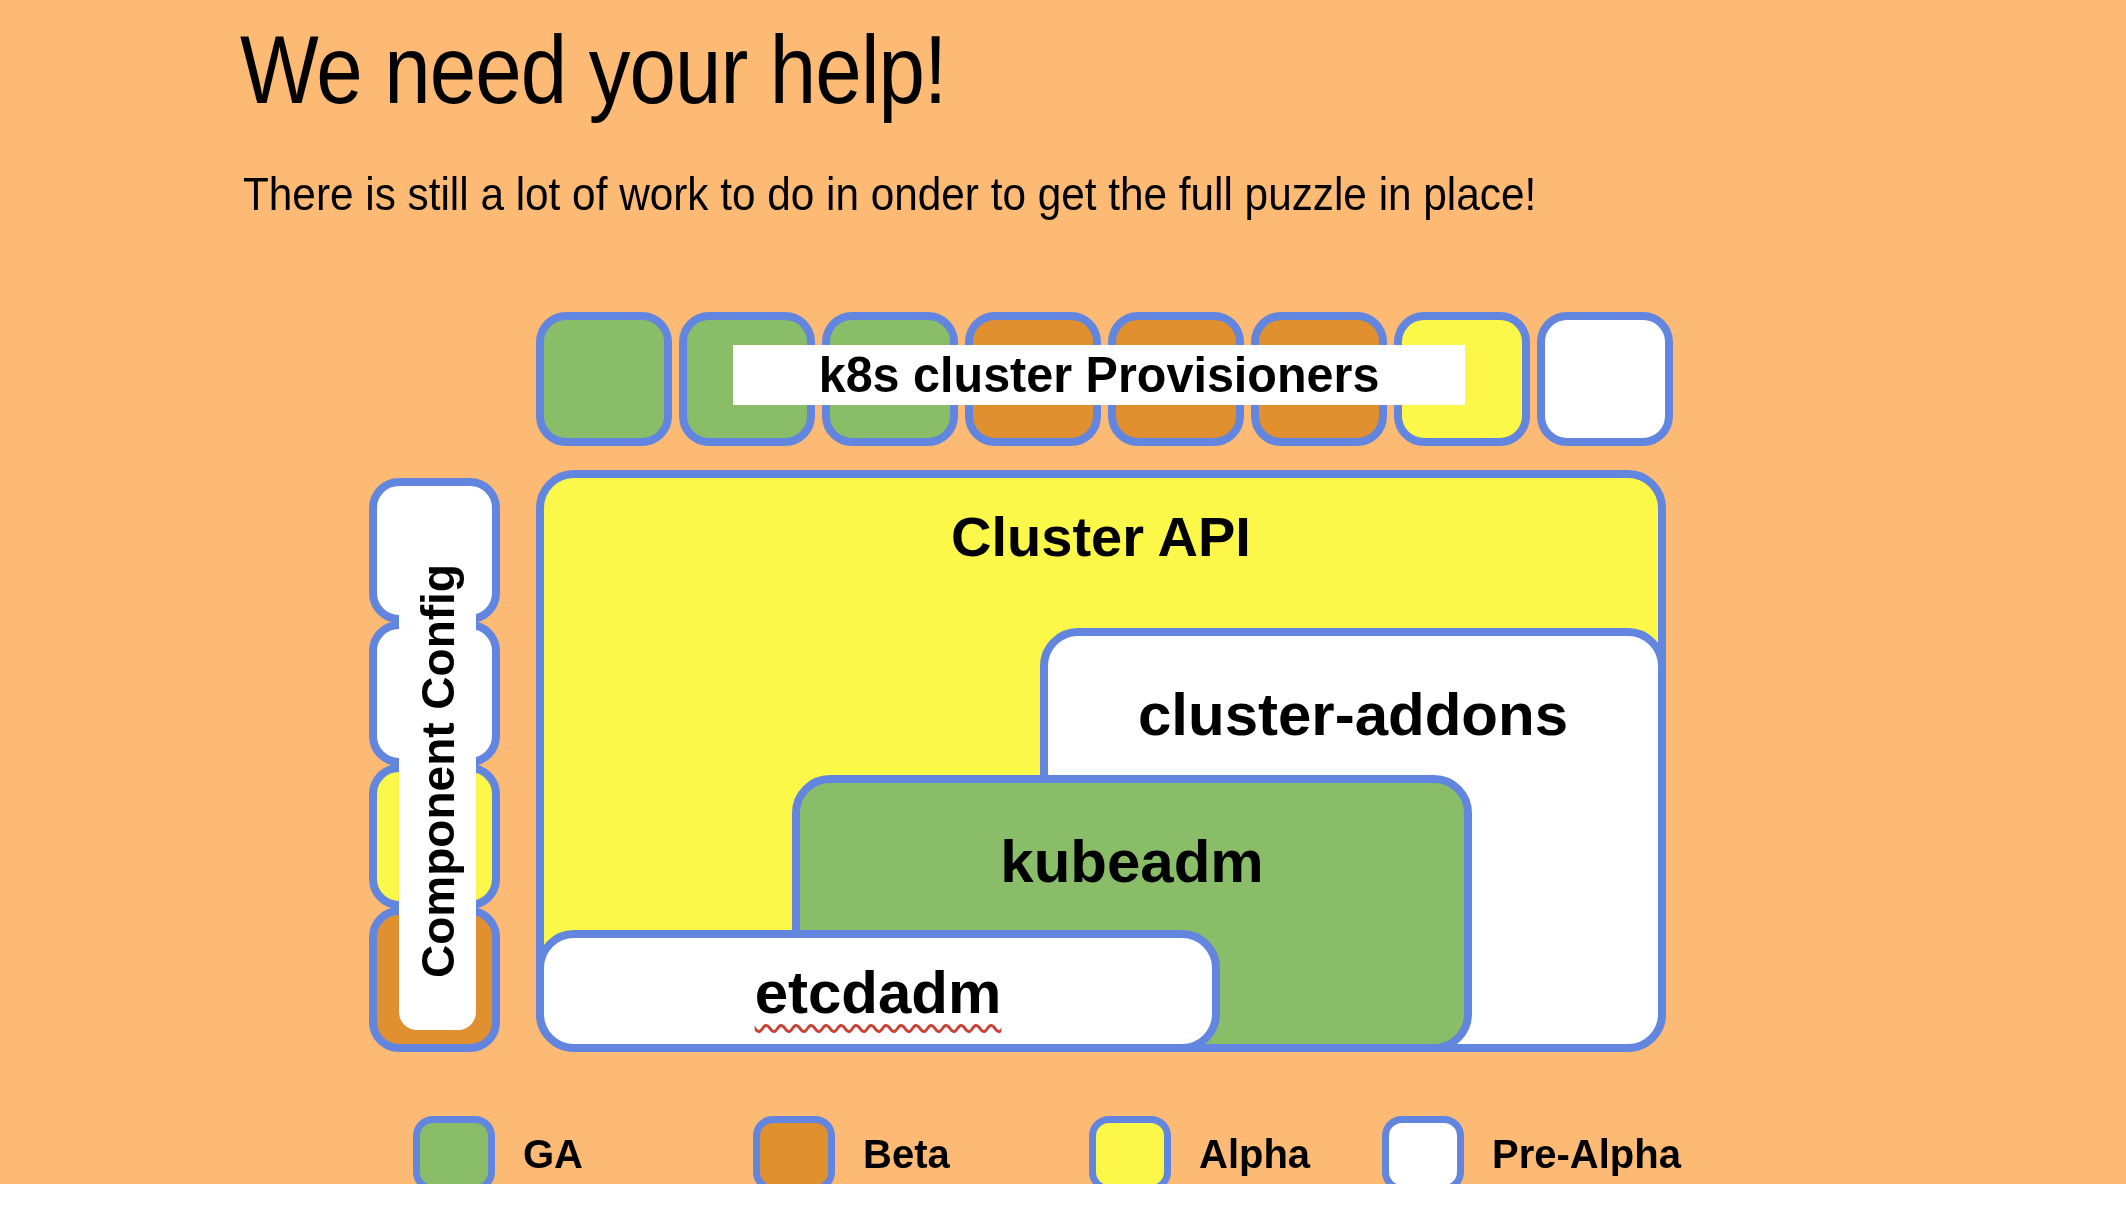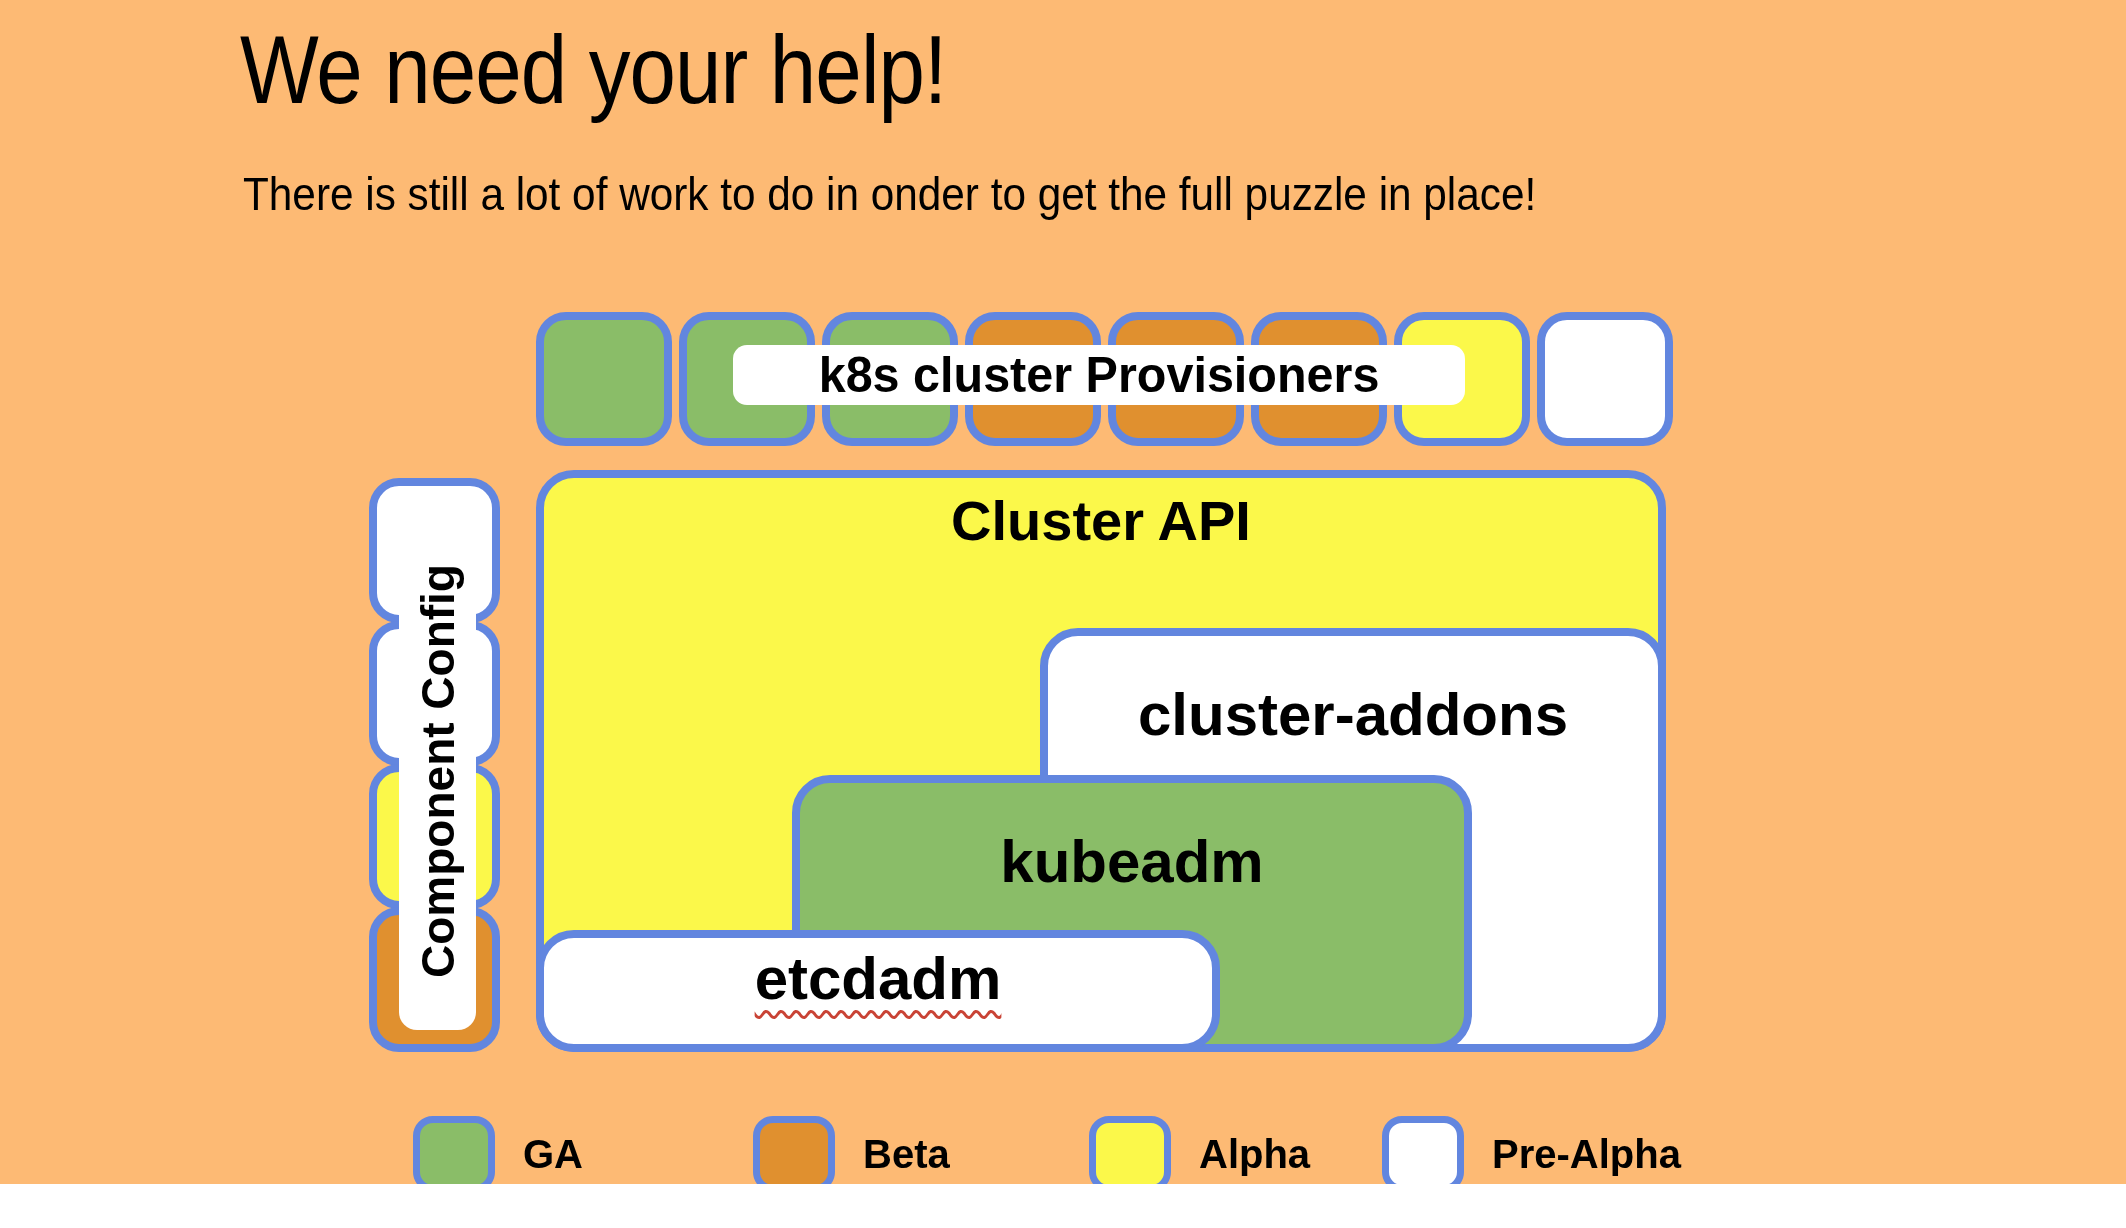--- a/index.html
+++ b/index.html
@@ -60,21 +60,20 @@
 
   .banner-h {
     position: absolute;
     left: 733px; top: 345px;
     width: 732px; height: 60px;
     background: #ffffff;
     z-index: 2;
     display: flex;
     align-items: center;
     justify-content: center;
-    border-radius: 14px;
   }
   .banner-h span {
     font-size: 50px;
     font-weight: 700;
     white-space: nowrap;
     transform: scaleX(0.97);
   }
 
   .left-col {
     position: absolute;
@@ -112,24 +111,24 @@
   .box .box-label {
     font-size: 60px;
     font-weight: 700;
     text-align: center;
   }
   .box-cluster-api    { left: 536px;  top: 470px; width: 1130px; height: 582px; background: var(--alpha);    z-index: 1; }
   .box-cluster-addons { left: 1040px; top: 628px; width: 626px;  height: 424px; background: var(--prealpha); z-index: 2; }
   .box-kubeadm        { left: 792px;  top: 775px; width: 680px;  height: 277px; background: var(--ga);       z-index: 3; }
   .box-etcdadm        { left: 536px;  top: 930px; width: 684px;  height: 122px; background: var(--prealpha); z-index: 4; }
 
-  .box-cluster-api .box-label    { padding-top: 10px; font-size: 56px; }
+  .box-cluster-api .box-label    { padding-top: 26px; font-size: 56px; }
   .box-cluster-addons .box-label { padding-top: 44px; }
   .box-kubeadm .box-label        { padding-top: 44px; }
-  .box-etcdadm .box-label        { padding-top: 6px; }
+  .box-etcdadm .box-label        { padding-top: 20px; }
 
   .spell-error {
     text-decoration-line: underline;
     text-decoration-style: wavy;
     text-decoration-color: var(--red);
     text-decoration-thickness: 3px;
     text-underline-offset: 11px;
   }
 
   

